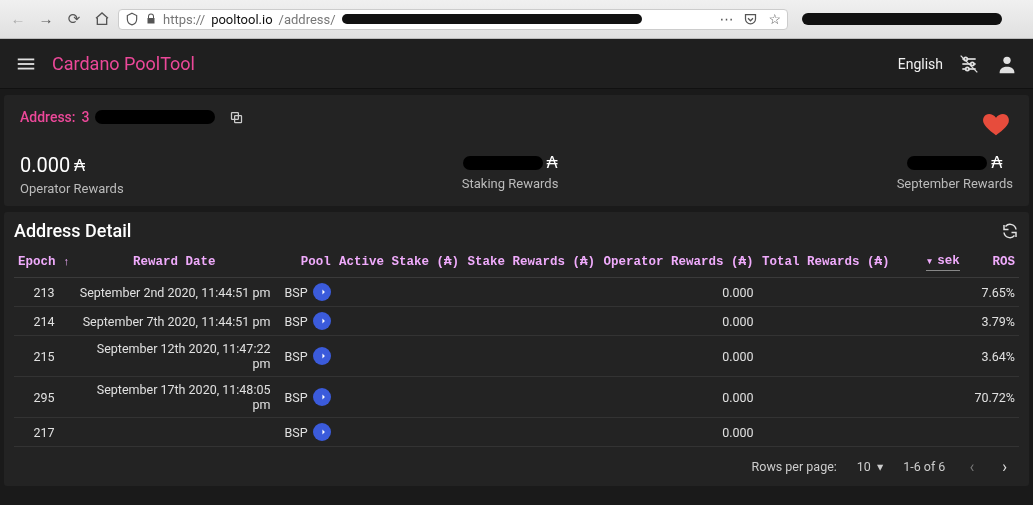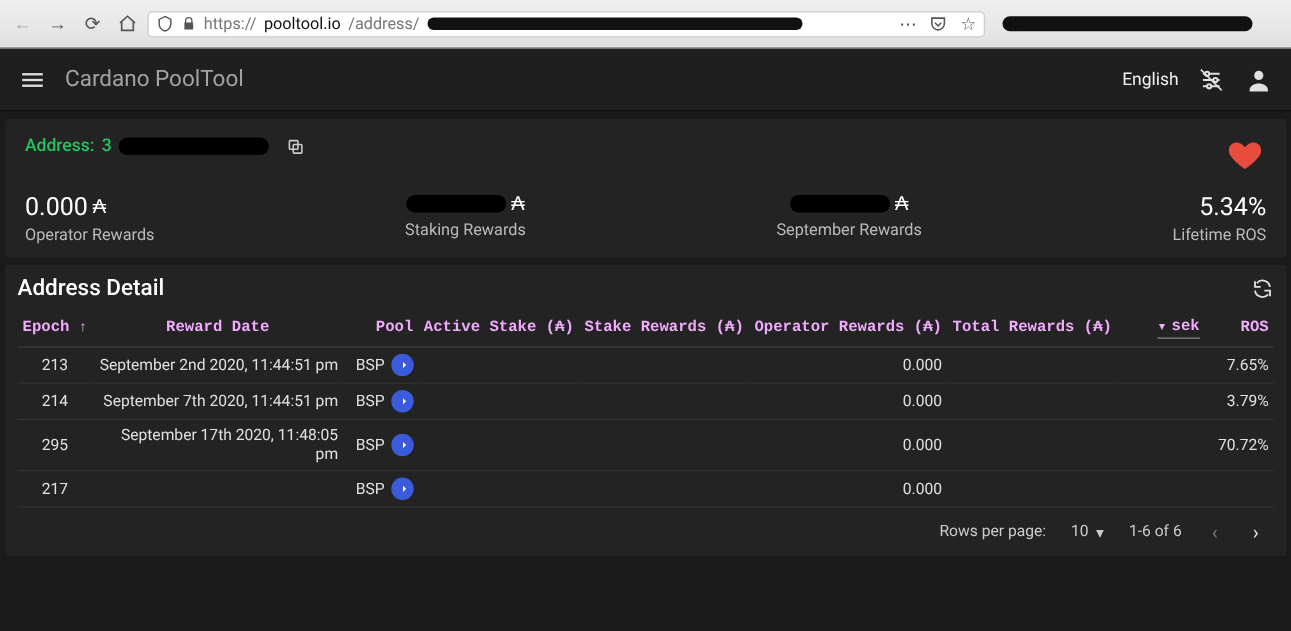--- a/index.html
+++ b/index.html
@@ -72,36 +72,36 @@
     align-items: center;
     padding: 0 14px;
     gap: 14px;
     border-bottom: 1px solid #111;
   }
   .app-header .menu-icon, .app-header .tune-icon, .app-header .user-icon {
     width: 24px; height:24px;
     display:flex; align-items:center; justify-content:center;
     color: #e0e0e0;
   }
-  .app-title { font-size: 18px; font-weight: 400; color:#a3a3a3; }
+  .app-title { font-size: 18px; font-weight: 400; color:#ec4899; }
   .app-header .grow { flex:1; }
   .lang { font-size: 14px; color:#f0f0f0; }
   .tune-icon svg { width:20px; height:20px; }
 
   
   .card {
     margin: 6px 4px;
     background: #232323;
     border-radius: 3px;
     padding: 14px 16px 10px 16px;
     position: relative;
   }
   .addr-row {
     display:flex; align-items:center; gap:6px;
-    color:#22c55e; font-size:14px; font-weight:500;
+    color:#ec4899; font-size:14px; font-weight:500;
   }
   .addr-row .redact {
     display:inline-block; width:120px; height:14px;
     background:#000; border-radius:7px;
   }
   .copy-icon { color:#ccc; font-size:14px; margin-left:8px;}
   .heart {
     position:absolute; right:18px; top:14px;
     color:#e74c3c; font-size:28px;
   }
@@ -280,26 +280,20 @@
           <span class="ada">₳</span>
         </div>
       <div class="label">Staking Rewards</div>
     </div>
     <div class="stat center">
       <div class="value" style="justify-content:center;">
           <span class="redact"></span>
           <span class="ada">₳</span>
         </div>
       <div class="label">September Rewards</div>
-    </div>
-    <div class="stat right">
-      <div class="value" style="justify-content:flex-end;">
-          <span>5.34%</span>
-        </div>
-      <div class="label">Lifetime ROS</div>
     </div>
   </div>
 </div>
 
 <div class="detail">
   <div class="detail-head">
     <h2>Address Detail</h2>
     <span class="refresh-icon">
       <svg width="18" height="18" viewBox="0 0 24 24" fill="none" stroke="#e0e0e0" stroke-width="2">
           <path d="M4 4v6h6"></path>
@@ -361,20 +355,40 @@
             </span>
           </td>
           <td class="r"></td>
           <td class="r"></td>
           <td class="r">0.000</td>
           <td class="r"></td>
           <td class="r"></td>
           <td class="r">3.79%</td>
         </tr>
         <tr>
+          <td class="c">215</td>
+          <td class="r">September 12th 2020, 11:47:22 pm</td>
+          <td class="r">
+            <span class="pool-cell">
+              <span>BSP</span>
+              <span class="pool-circle">
+                <svg width="10" height="10" viewBox="0 0 24 24" fill="#fff">
+                  <path d="M5 12h12M13 6l6 6-6 6"></path>
+                </svg>
+              </span>
+            </span>
+          </td>
+          <td class="r"></td>
+          <td class="r"></td>
+          <td class="r">0.000</td>
+          <td class="r"></td>
+          <td class="r"></td>
+          <td class="r">3.64%</td>
+        </tr>
+        <tr>
           <td class="c">295</td>
           <td class="r">September 17th 2020, 11:48:05 pm</td>
           <td class="r">
             <span class="pool-cell">
               <span>BSP</span>
               <span class="pool-circle">
                 <svg width="10" height="10" viewBox="0 0 24 24" fill="#fff">
                   <path d="M5 12h12M13 6l6 6-6 6"></path>
                 </svg>
               </span>

